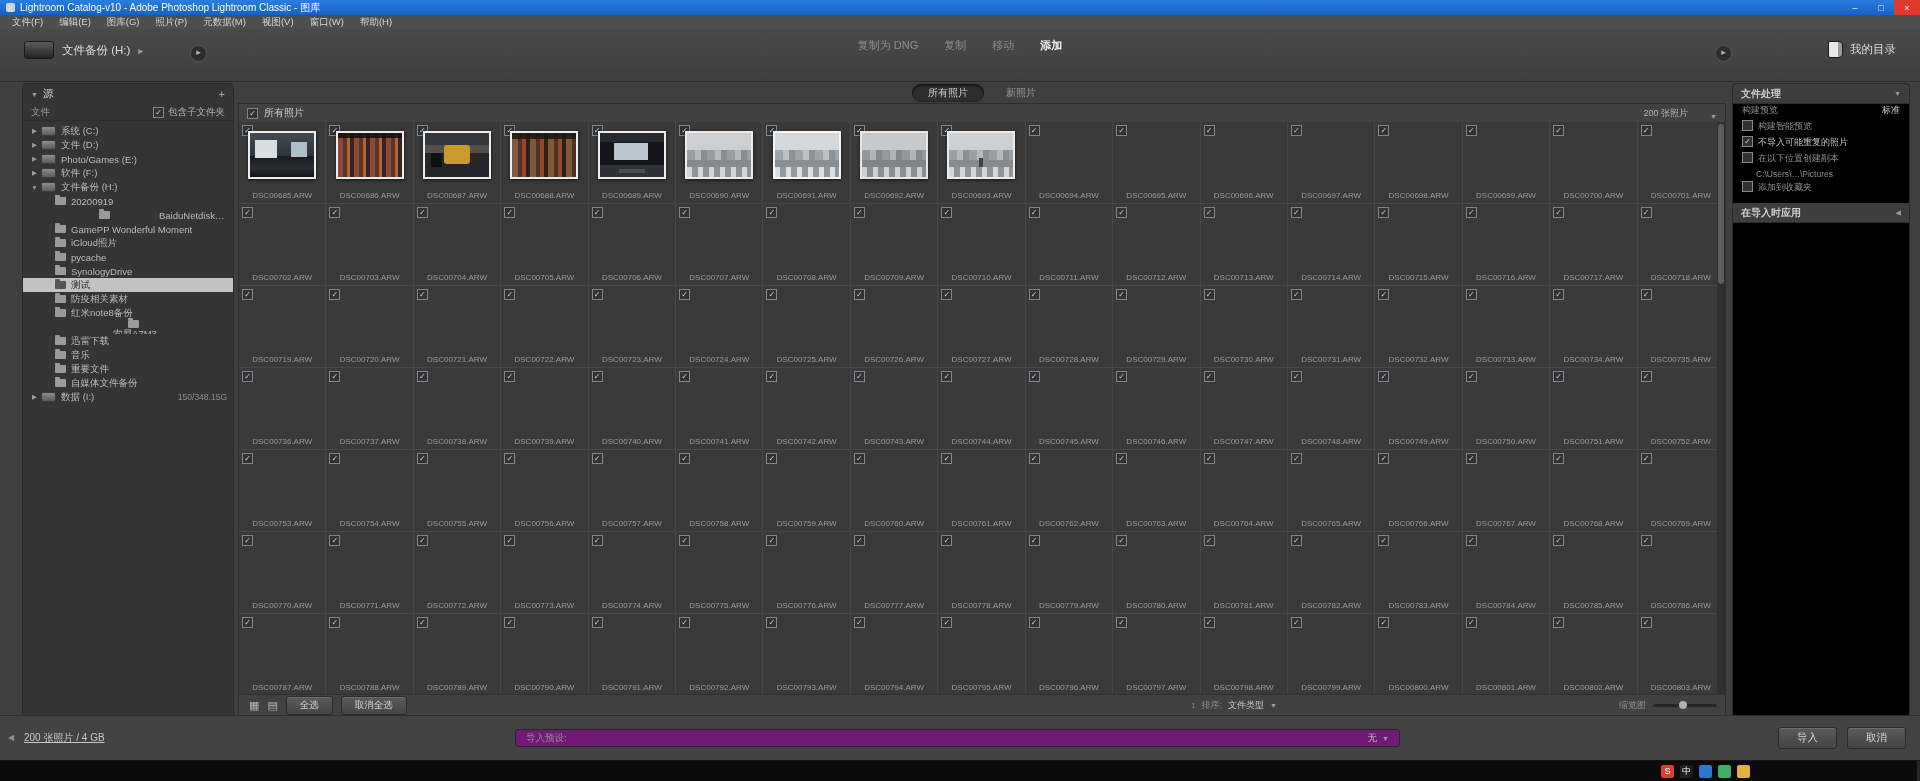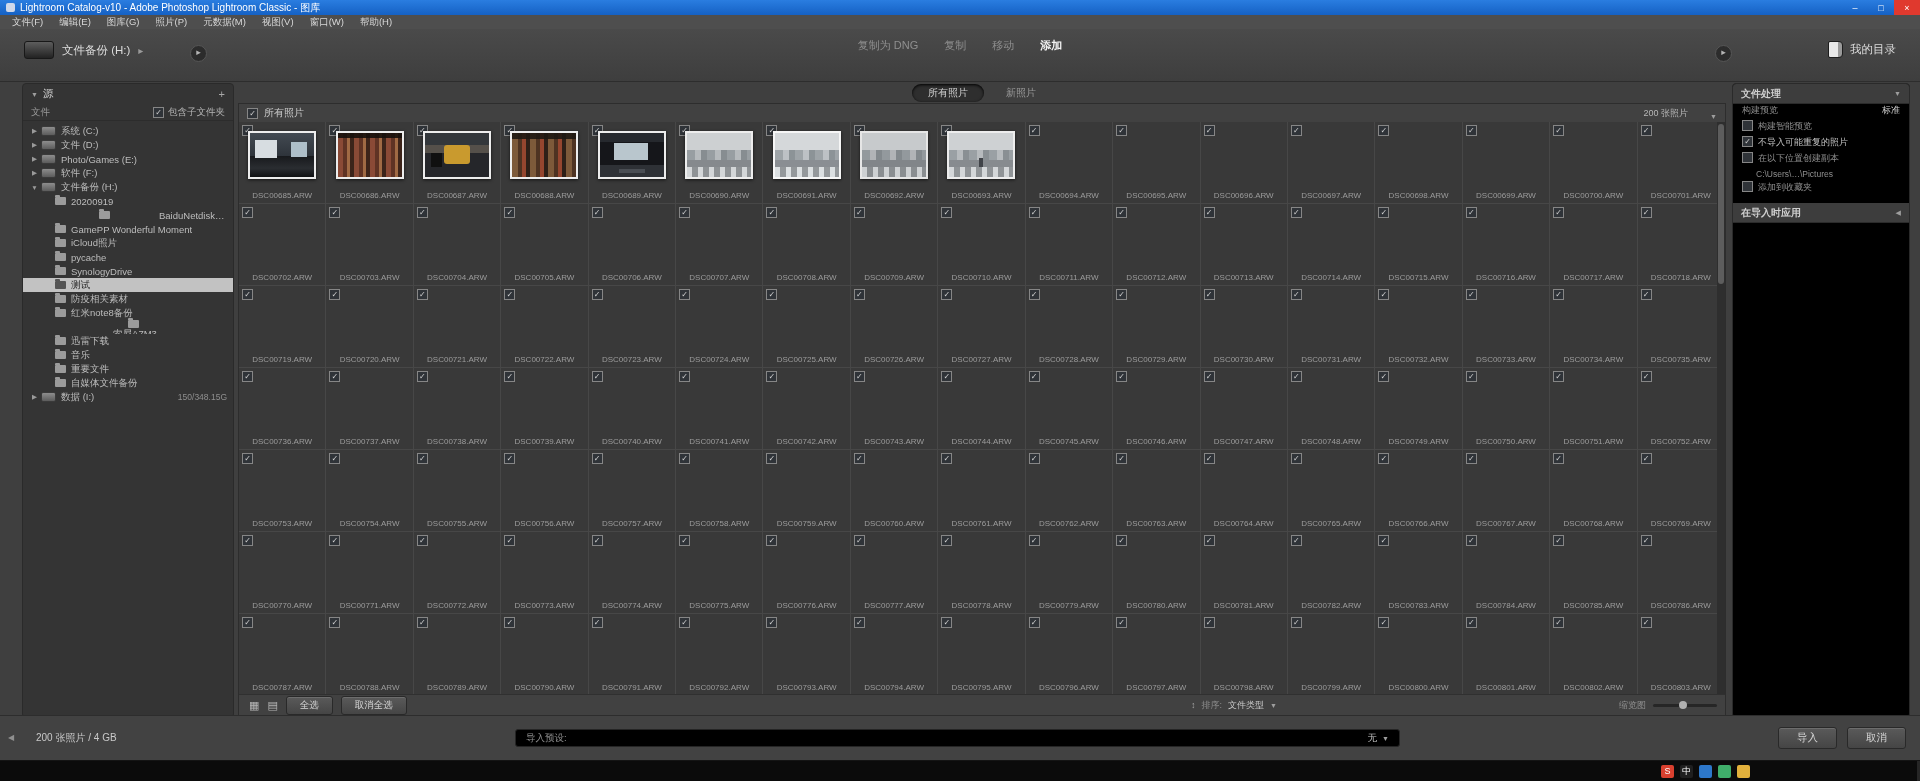--- a/index.html
+++ b/index.html
@@ -123,22 +123,22 @@
   .rp-header .tri{margin-left:auto;}
   .rp-row{height:16px;display:flex;align-items:flex-start;gap:5px;padding:0 9px;font-size:9px;color:#c2c2c2;}
   .rp-label{white-space:nowrap;overflow:hidden;text-overflow:ellipsis;}
   .rp-value{margin-left:auto;color:#d2d2d2;}
   .rp-path{padding:0 9px 0 23px;font-size:8.5px;height:13px;line-height:13px;white-space:nowrap;overflow:hidden;
            text-overflow:ellipsis;}
   .rp-divider{height:6px;}
   
   .bottom-bar{position:absolute;left:0;right:0;bottom:0;height:44px;background:#424242;border-top:1px solid #2d2d2d;}
   .bb-tri{position:absolute;left:8px;top:17px;font-size:8px;color:#8f8f8f;}
-  .bb-count{position:absolute;left:36px;top:15px;font-size:10px;color:#c9c9c9;}
-  .preset-strip{position:absolute;left:515px;top:13px;width:885px;height:17px;background:#000000;border:1px solid #252525;
+  .bb-count{position:absolute;left:24px;top:15px;font-size:10px;color:#c9c9c9;text-decoration:underline;}
+  .preset-strip{position:absolute;left:515px;top:13px;width:885px;height:17px;background:#701a75;border:1px solid #252525;
                 border-radius:3px;display:flex;align-items:center;padding:8px 10px;box-sizing:border-box;font-size:9.5px;}
   .preset-strip .pv{margin-left:auto;color:#c9c9c9;display:flex;align-items:center;gap:5px;}
   .bb-buttons{position:absolute;right:14px;top:11px;display:flex;gap:10px;}
   .btn.big{padding:3px 18px;font-size:10.5px;}
   
   .taskbar{position:absolute;left:0;right:0;bottom:0;height:20px;background:#0b0b0b;display:flex;align-items:center;
            justify-content:flex-end;gap:6px;padding-right:170px;}
   .tb-icon{width:13px;height:13px;border-radius:2px;font-size:9px;line-height:13px;text-align:center;color:#fff;flex:none;}
   .tb-edge{position:absolute;right:0;top:0;width:3px;height:100%;background:#262626;}
 </style>

